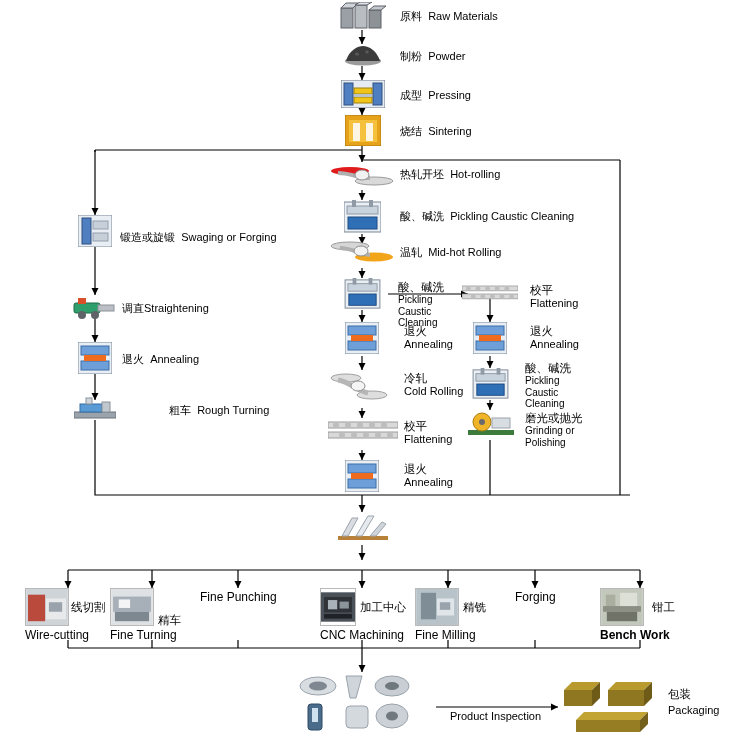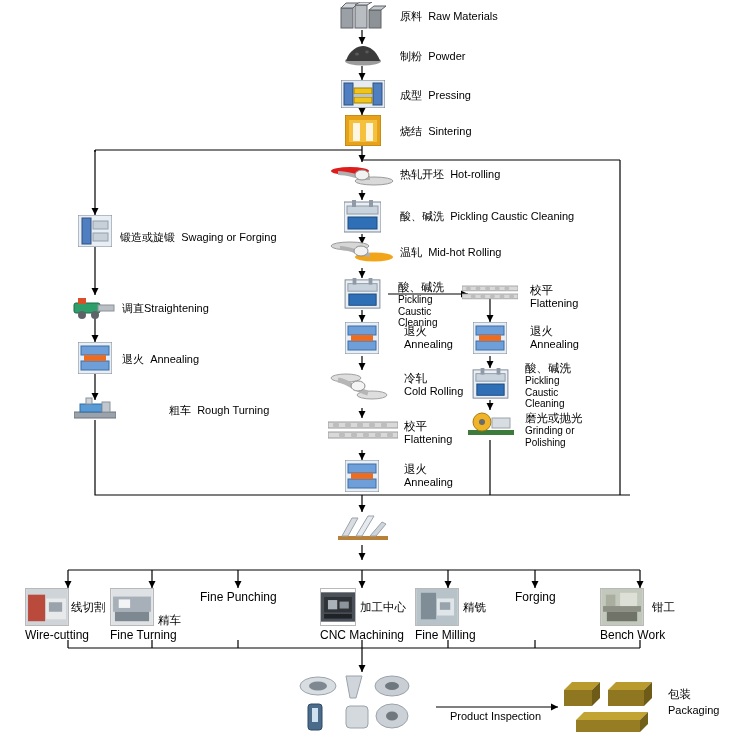--- a/index.html
+++ b/index.html
@@ -442,21 +442,21 @@
   <div style="display:flex;align-items:center;">
     <svg class="imgbox" width="44" height="38" viewBox="0 0 44 38">
       <rect width="44" height="38" fill="#c2c8bb"></rect>
       <rect x="2" y="18" width="40" height="6" fill="#8c8f84"></rect>
       <rect x="5" y="6" width="10" height="12" fill="#a9ae9f"></rect>
       <rect x="20" y="4" width="18" height="14" fill="#dde0d6"></rect>
       <rect x="6" y="24" width="32" height="10" fill="#6f7368"></rect>
     </svg>
     <span class="lbl cn" style="position:static;margin-left:8px;">钳工</span>
   </div>
-  <div class="cap" style="width:90px;">Bench Work</div>
+  <div class="cap" style="width:90px;font-weight:bold;">Bench Work</div>
 </div>
 
 <div class="node" style="left:296px;top:672px;">
   <svg width="130" height="62" viewBox="0 0 130 62">
     <ellipse cx="22" cy="14" rx="18" ry="9" fill="#d8dde2" stroke="#9aa3ac"></ellipse>
     <ellipse cx="22" cy="14" rx="9" ry="4.5" fill="#7f8790"></ellipse>
     <path d="M50,4 L66,4 L60,26 L54,26 z" fill="#cfd5da" stroke="#9aa3ac"></path>
     <ellipse cx="96" cy="14" rx="17" ry="10" fill="#c8ced4" stroke="#9aa3ac"></ellipse>
     <ellipse cx="96" cy="14" rx="7" ry="4" fill="#6f777f"></ellipse>
     <rect x="12" y="32" width="14" height="26" rx="3" fill="#4a6b8a" stroke="#2f4a66"></rect>

